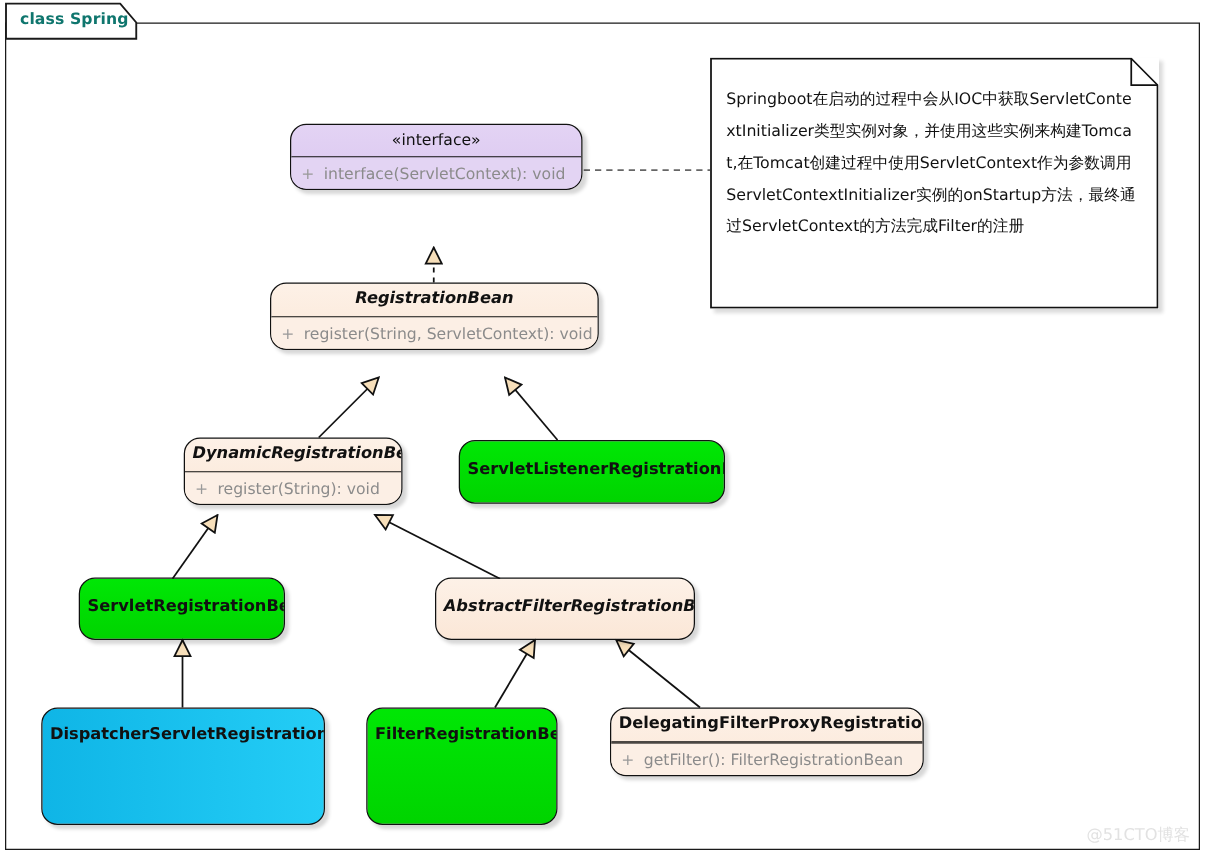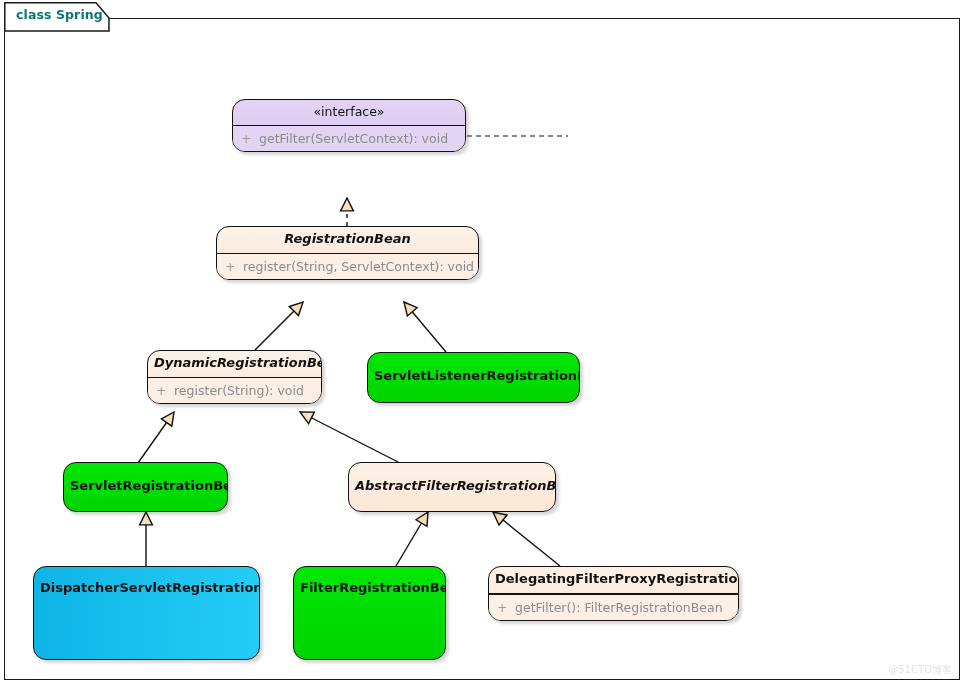--- a/index.html
+++ b/index.html
@@ -149,21 +149,21 @@
     line-height: 25.5px;
     white-space: pre-wrap;
     word-break: break-all;
   }
 
   
   #watermark {
     position: absolute;
     right: 14px;
     bottom: 9px;
-    font-size: 10px;
+    font-size: 13px;
     color: #e2e2e2;
     z-index: 5;
     white-space: nowrap;
   }
 </style>
 </head>
 <body>
 
 <div id="canvas">
 
@@ -219,21 +219,21 @@
       <line x1="560" y1="566" x2="493" y2="512" stroke="#111111" stroke-width="1.4" marker-end="url(#hollow-tri)"></line>
     </g>
   </svg>
 
   <div class="uml fill-iface" style="left:232px; top:99px; width:234px;">
     <div class="hdr">
       <span class="stereo">«interface»</span>
     </div>
     <div class="sep"></div>
     <div class="member">
-      <span class="vis">+</span><span>getFilter(ServletContext): void</span>
+      <span class="vis">+</span><span>interface(ServletContext): void</span>
     </div>
   </div>
 
   <div class="uml fill-peach" style="left:216px; top:226px; width:263px;">
     <div class="hdr abstract-name">RegistrationBean</div>
     <div class="sep"></div>
     <div class="member">
       <span class="vis">+</span><span>register(String, ServletContext): void</span>
     </div>
   </div>
@@ -268,16 +268,23 @@
 
   <div class="uml fill-peach" style="left:488px; top:566px; width:251px;">
     <div class="hdr">DelegatingFilterProxyRegistrationBean</div>
     <div class="sep"></div>
     <div class="sep"></div>
     <div class="member">
       <span class="vis">+</span><span>getFilter(): FilterRegistrationBean</span>
     </div>
   </div>
 
+  <div id="note" style="left:568px; top:46px; width:359px; height:201px;">
+    <svg class="note-svg" width="359" height="201" viewBox="0 0 359 201">
+      <path d="M0.8,0.8 L337,0.8 L358,22 L358,200 L0.8,200 Z" fill="#ffffff" stroke="#111111" stroke-width="1.4"></path>
+      <path d="M337,0.8 L337,22 L358,22" fill="none" stroke="#111111" stroke-width="1.4"></path>
+    </svg>
+    <div class="note-text">Springboot在启动的过程中会从IOC中获取ServletContextInitializer类型实例对象，并使用这些实例来构建Tomcat,在Tomcat创建过程中使用ServletContext作为参数调用ServletContextInitializer实例的onStartup方法，最终通过ServletContext的方法完成Filter的注册</div>
+  </div>
 
   <div id="watermark">@51CTO博客</div>
 
 </div>
 
 </body></html>

